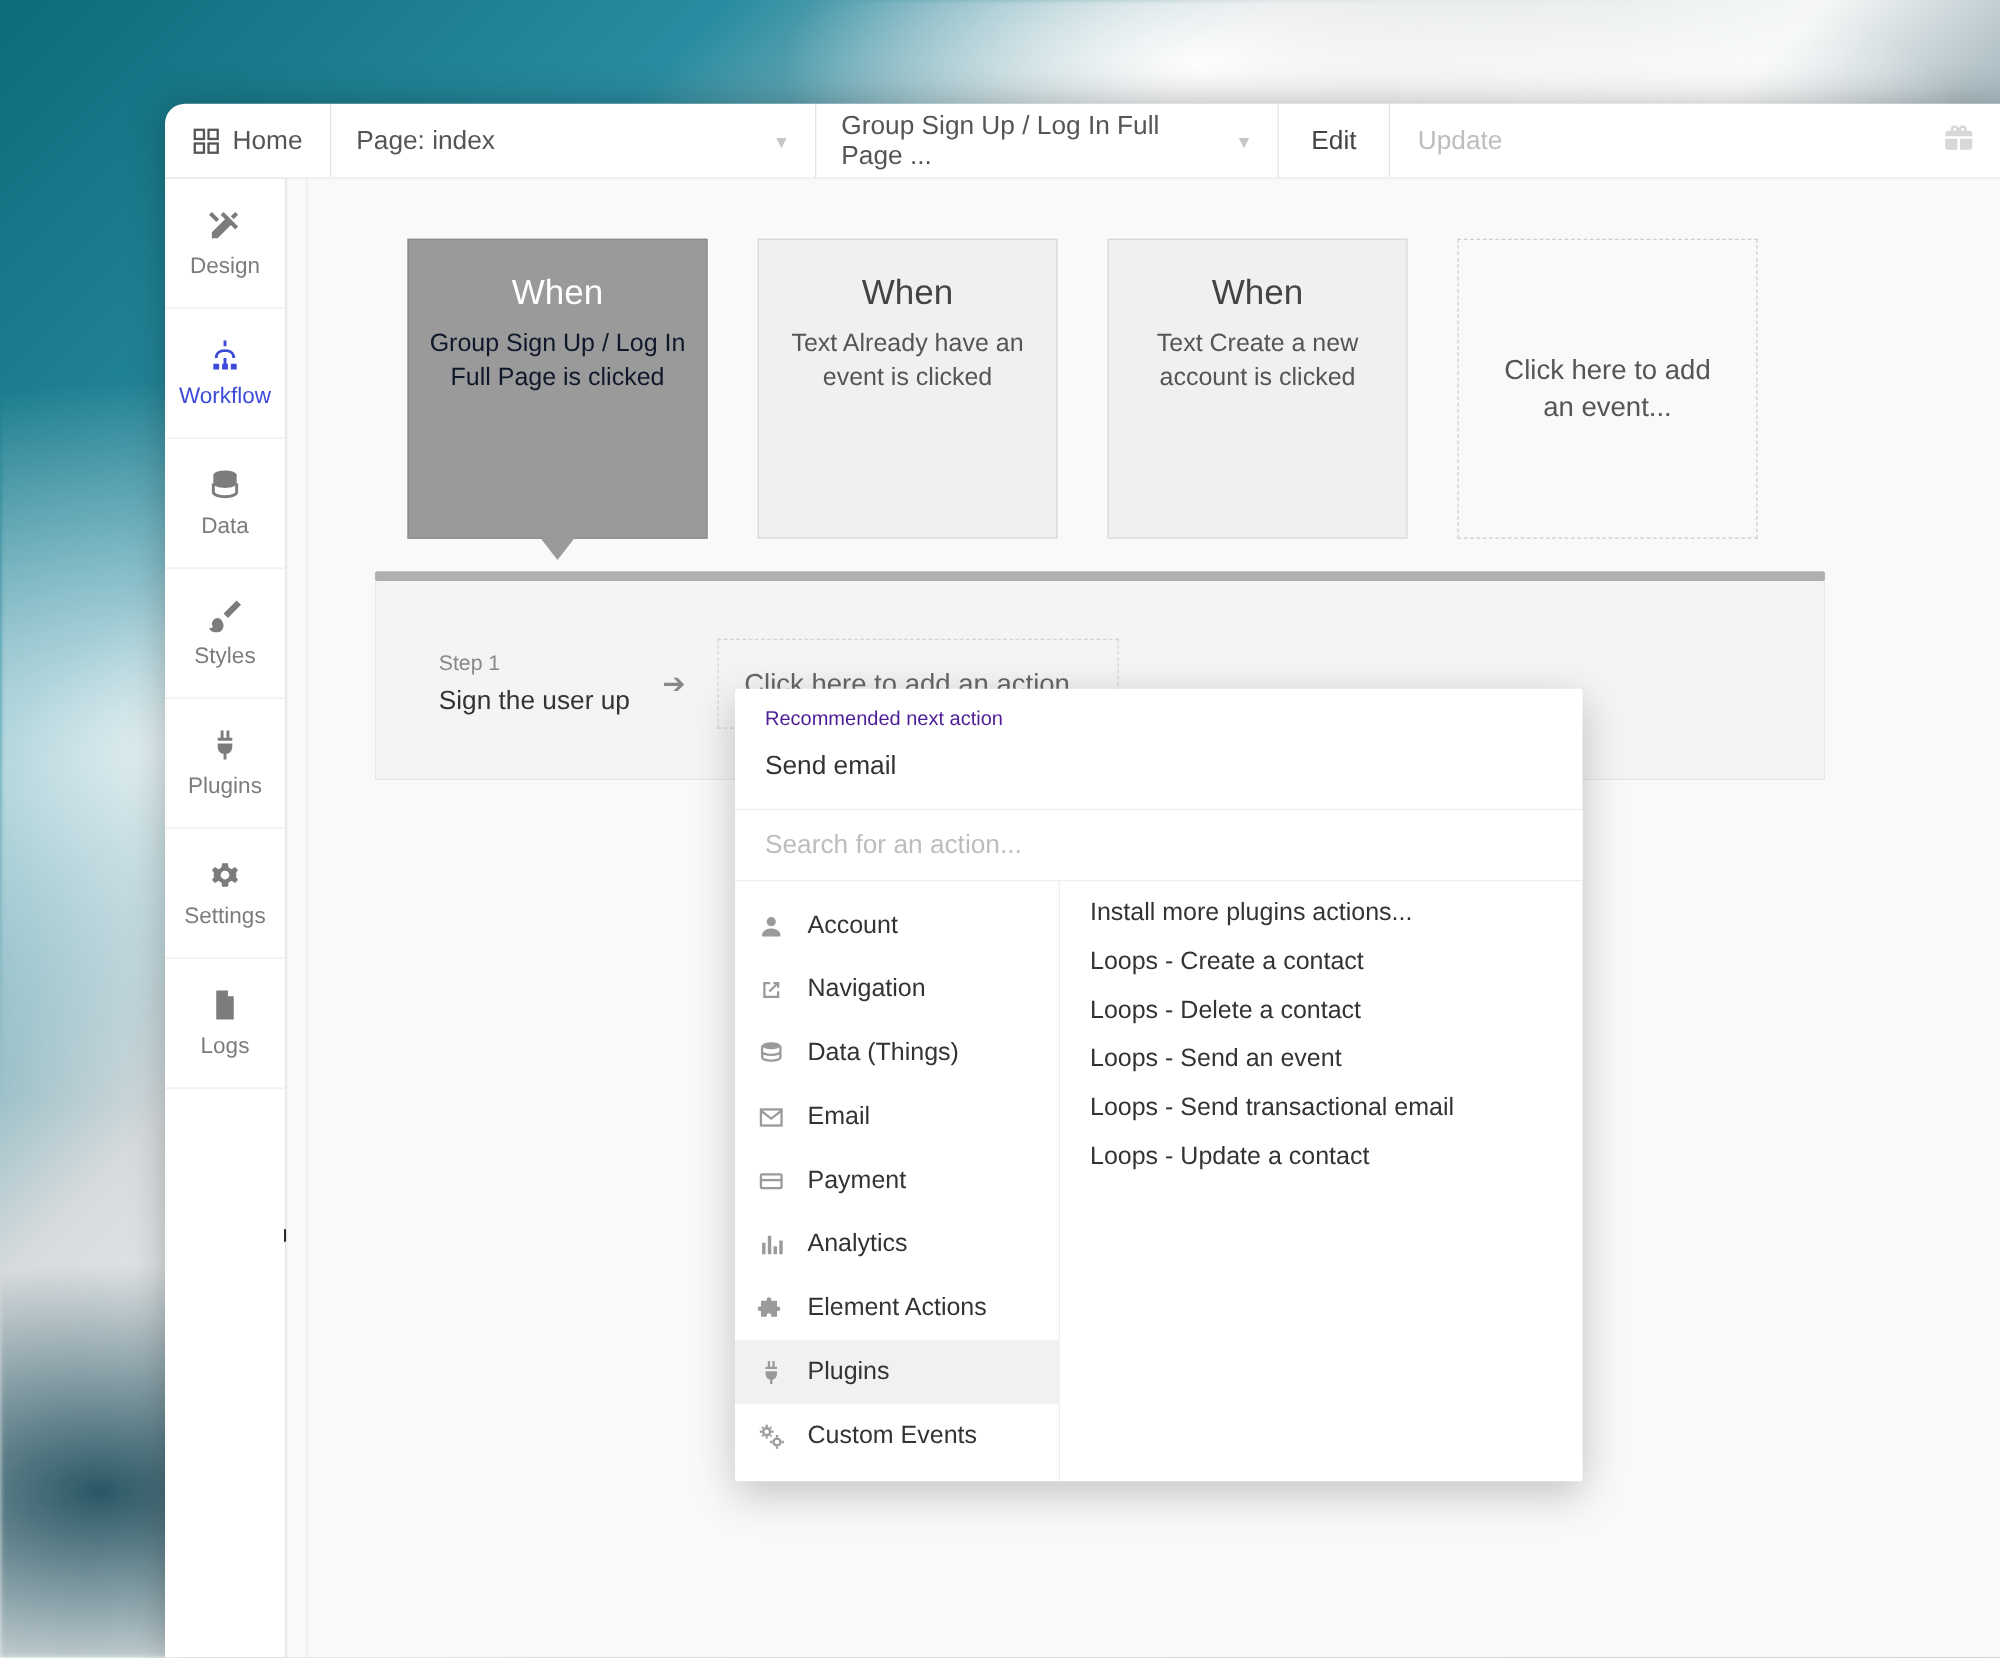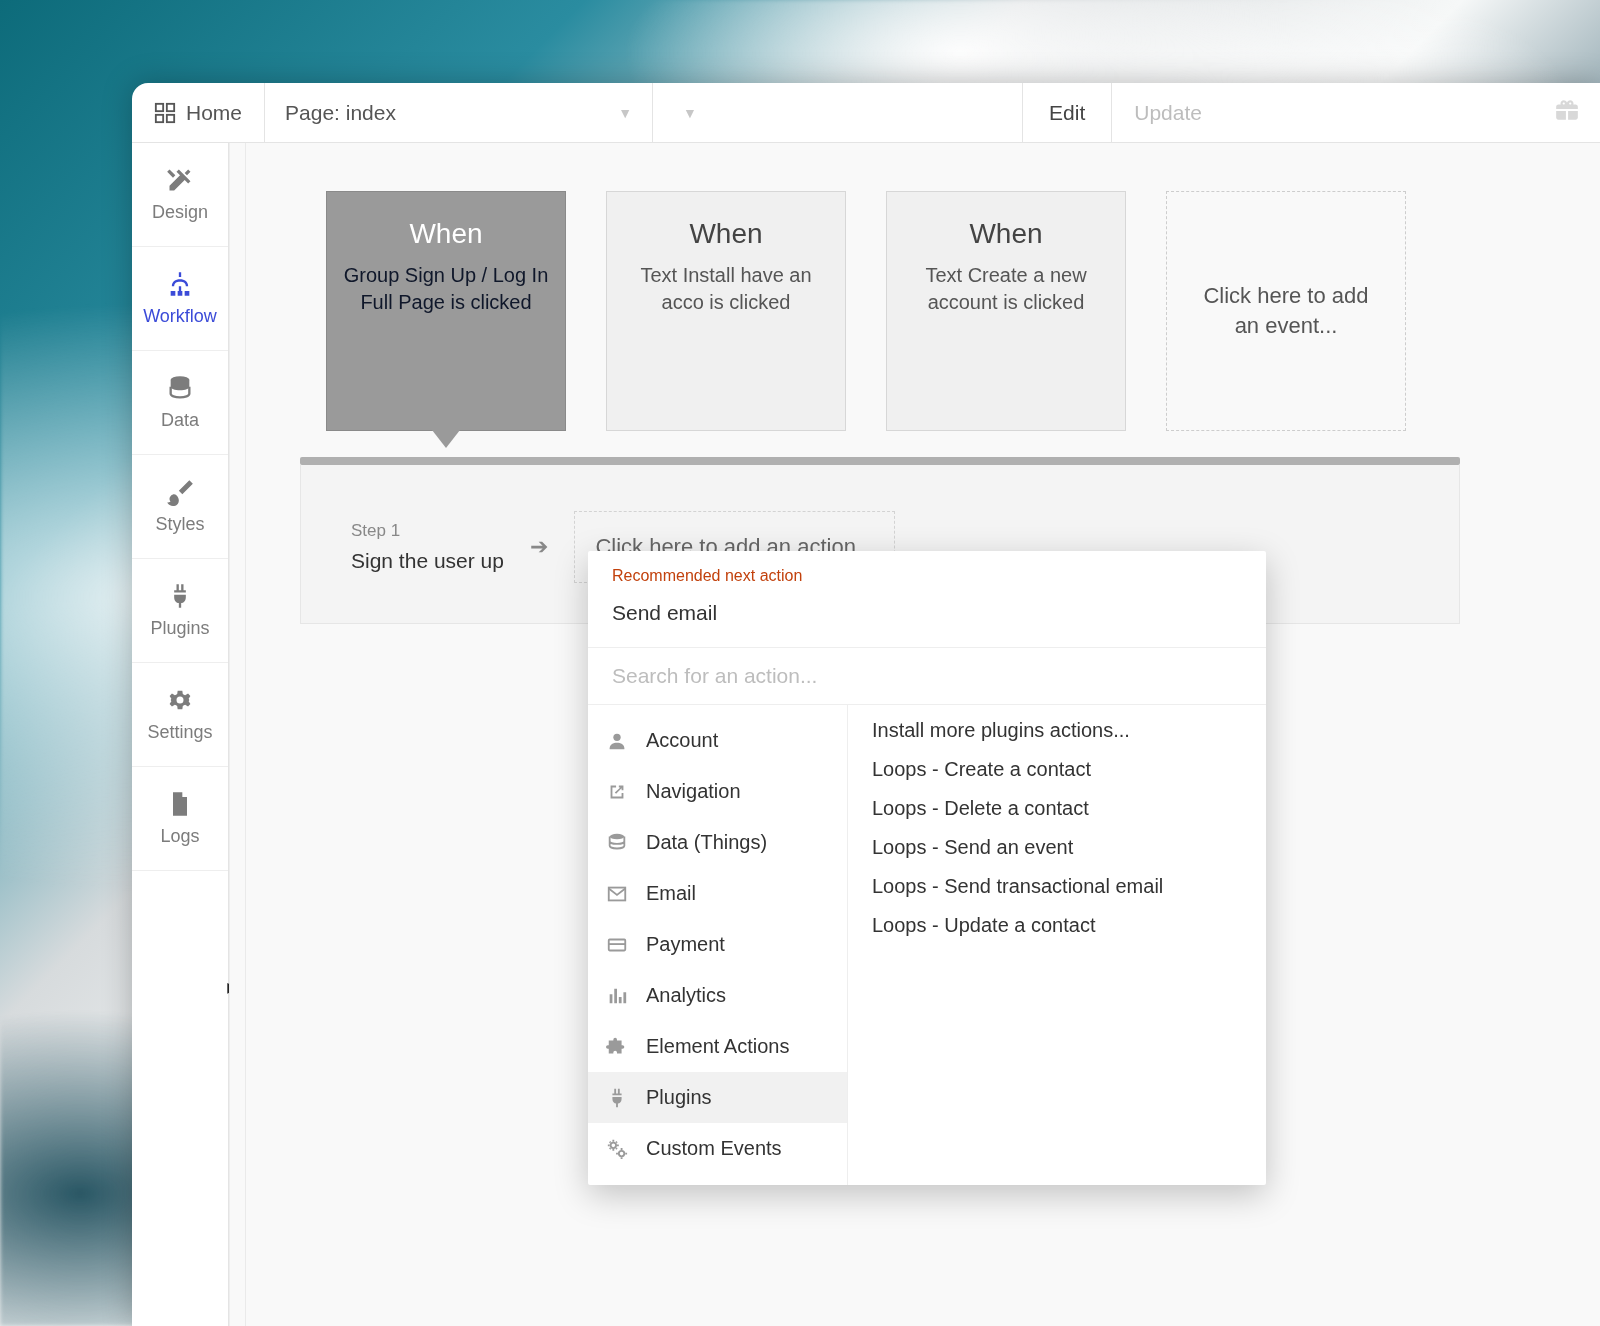--- a/index.html
+++ b/index.html
@@ -158,21 +158,21 @@
     left:287px;   
     top:86px;
     width:678px;
     background:#fff;
     box-shadow:0 10px 34px rgba(0,0,0,.22);
     border-radius:2px;
     z-index:20;
     display:flex; flex-direction:column;
   }
   .panel-header { padding:16px 24px 6px; }
-  .panel-recommend-label { font-size:16px; color:#c2410c; margin-bottom:6px; }
+  .panel-recommend-label { font-size:16px; color:#4c1d95; margin-bottom:6px; }
   .panel-recommend-item { font-size:21px; color:#333; padding:10px 0 16px; cursor:pointer; }
   .panel-search { border-top:1px solid #eee; border-bottom:1px solid #eee; }
   .panel-search input {
     width:100%; border:none; outline:none;
     font-size:21px; padding:16px 24px;
     color:#555;
   }
   .panel-search input::placeholder{ color:#bdbdbd; }
   .panel-body { display:flex; flex:1; min-height:480px; }
   .cat-col { width:260px; border-right:1px solid #eee; padding:10px 0; }
@@ -202,20 +202,21 @@
           <rect x="2" y="14" width="8" height="8" fill="none" stroke="#555" stroke-width="2"></rect>
           <rect x="14" y="14" width="8" height="8" fill="none" stroke="#555" stroke-width="2"></rect>
         </svg>
       <span>Home</span>
     </div>
     <div class="page-sel">
       <span>Page: index</span>
       <span class="caret">▼</span>
     </div>
     <div class="elem-sel">
+      <span>Group Sign Up / Log In Full Page ...</span>
       <span class="caret">▼</span>
     </div>
     <div class="edit">
       <span>Edit</span>
     </div>
     <div class="saved">
       <span>Update</span>
     </div>
     <div class="spacer"></div>
     <div class="gift">
@@ -278,21 +279,21 @@
     <div class="canvas">
       <div class="canvas-inner-border"></div>
 
       <div class="events-row">
         <div class="event-card selected">
           <div class="eyebrow">When</div>
           <div class="desc">Group Sign Up / Log In Full Page is clicked</div>
         </div>
         <div class="event-card">
           <div class="eyebrow">When</div>
-          <div class="desc">Text Install have an acco is clicked</div>
+          <div class="desc">Text Already have an event is clicked</div>
         </div>
         <div class="event-card">
           <div class="eyebrow">When</div>
           <div class="desc">Text Create a new account is clicked</div>
         </div>
         <div class="event-card add">
           <div class="desc">Click here to add an event...</div>
         </div>
       </div>
 

